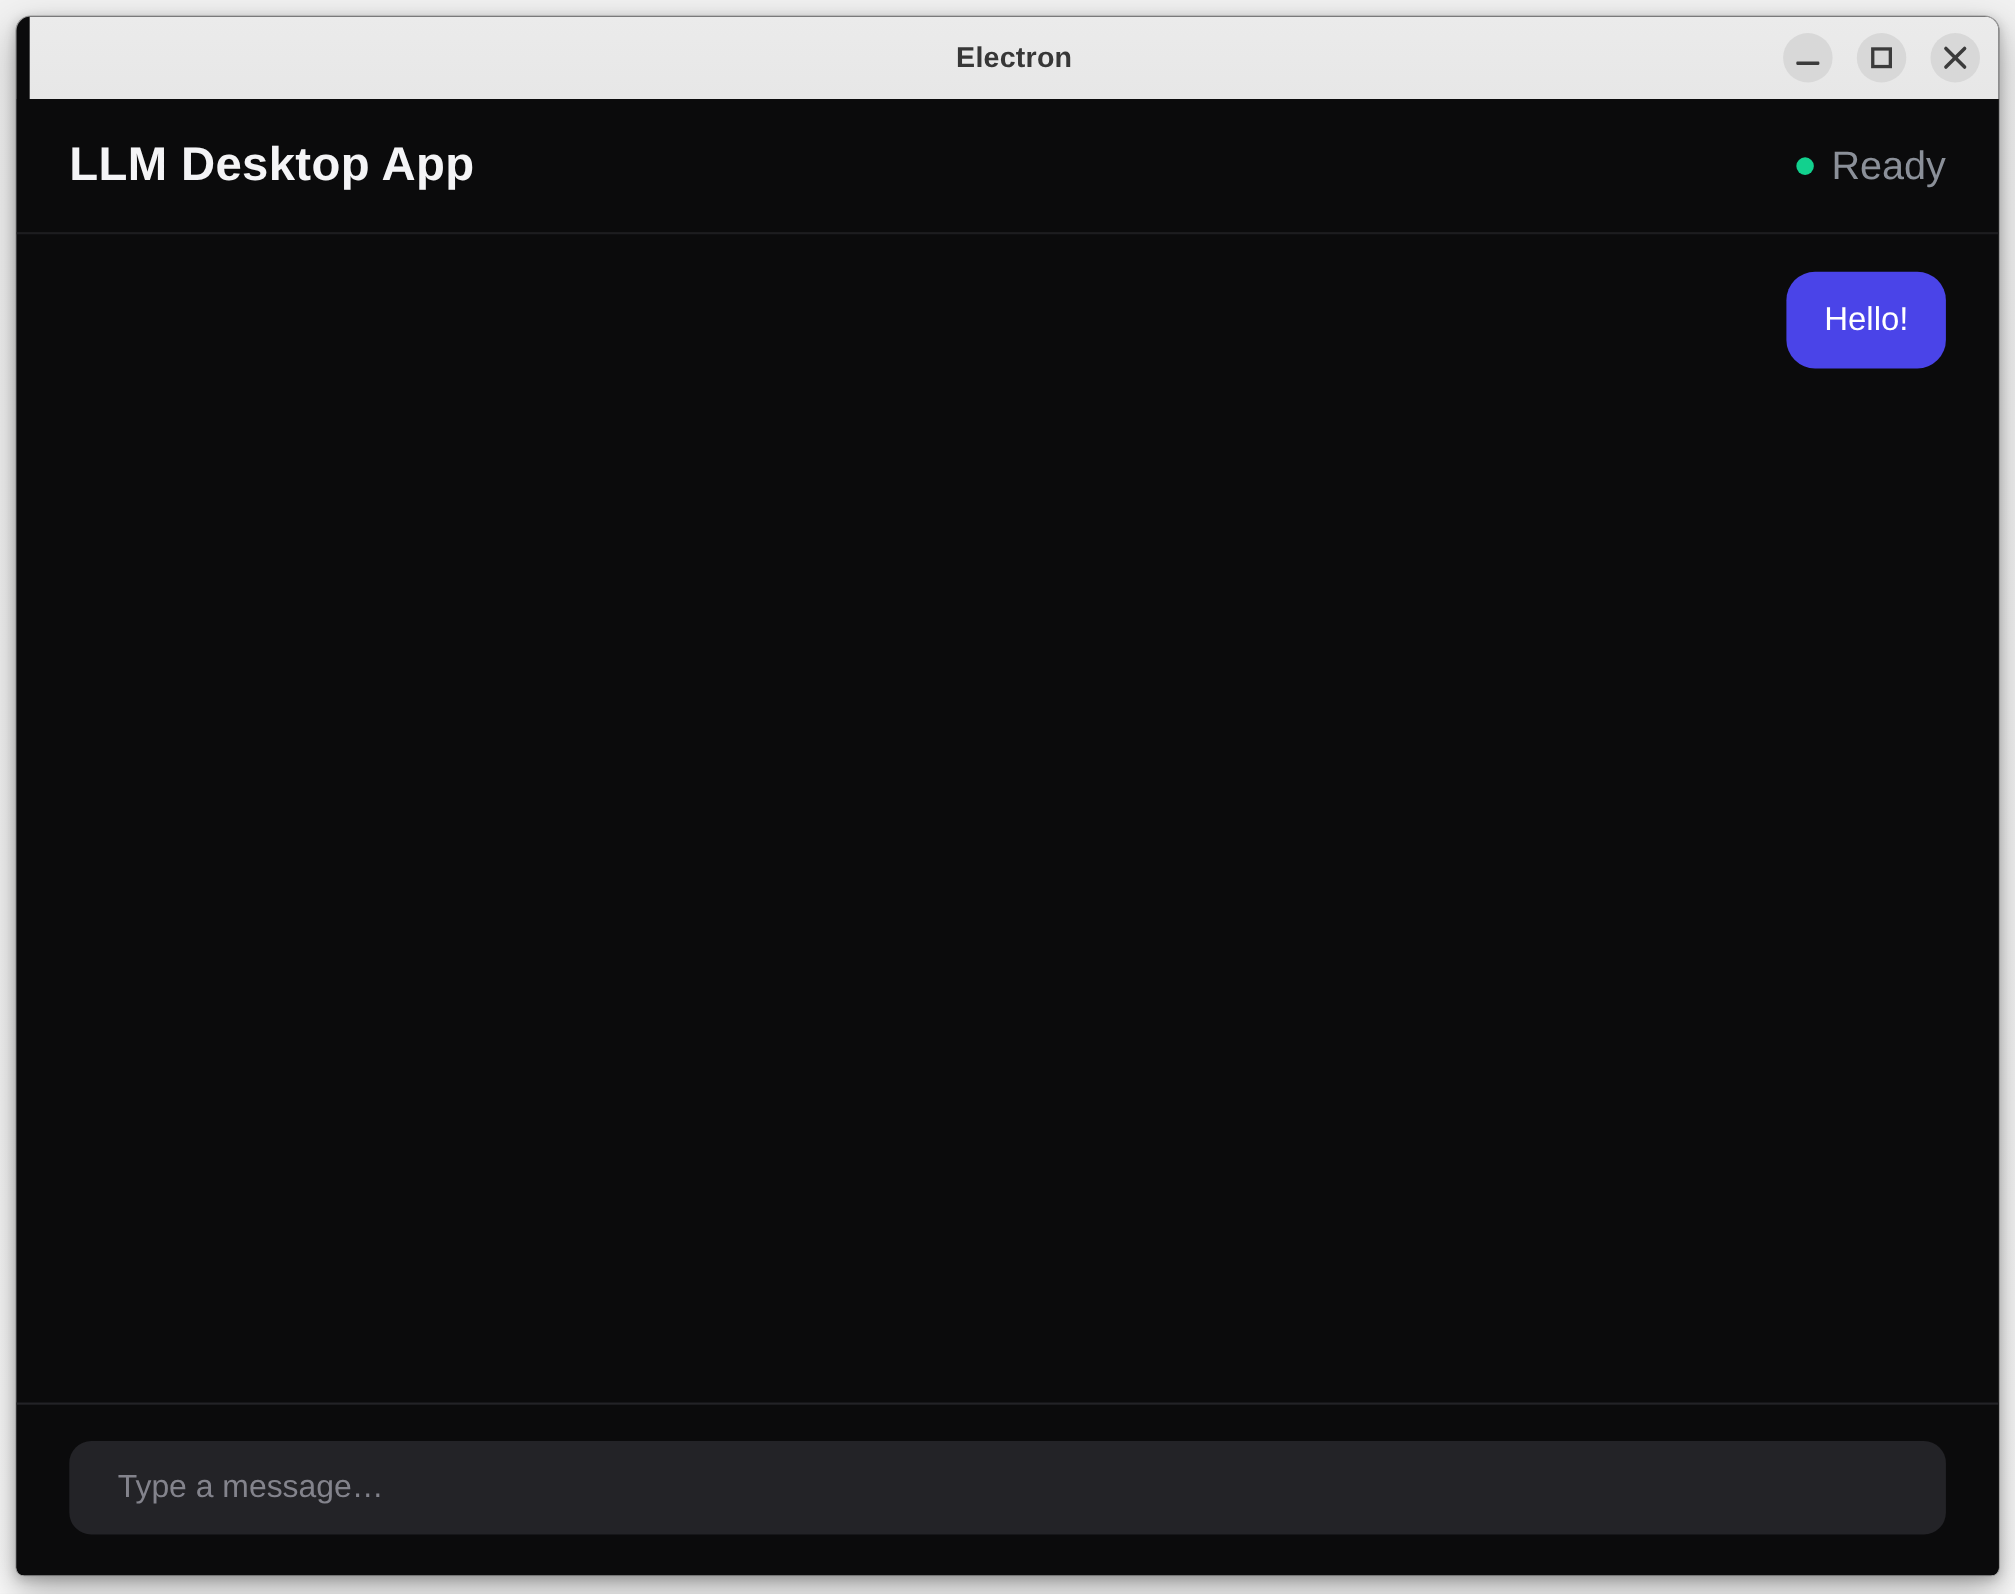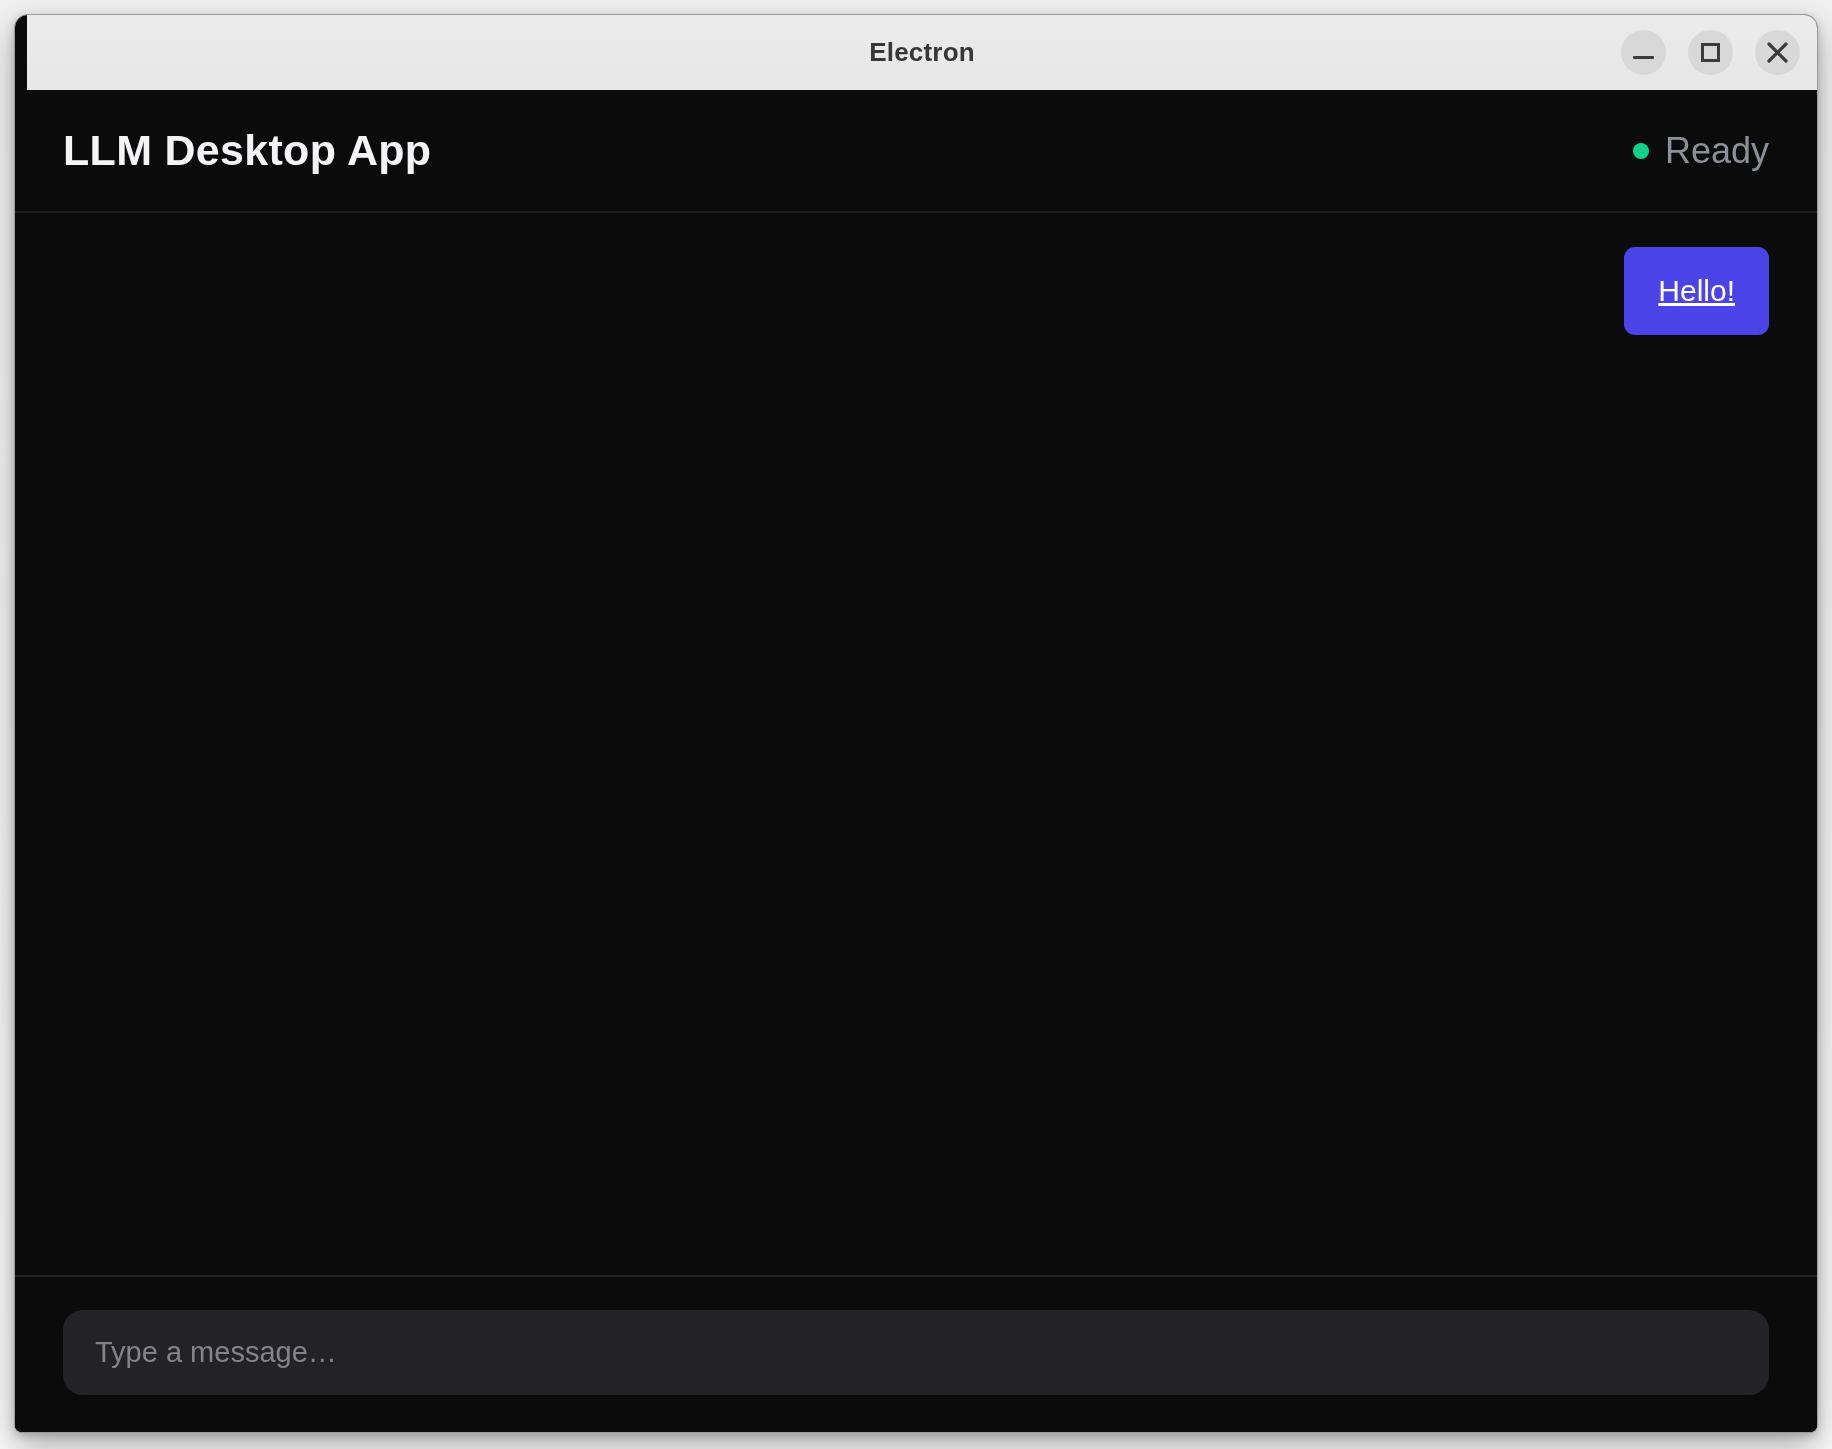--- a/index.html
+++ b/index.html
@@ -118,23 +118,22 @@
     display: flex;
     flex-direction: column;
     gap: 22px;
     overflow: hidden;
   }
   .bubble {
     max-width: 62%;
     font-size: 30px;
     line-height: 36px;
     padding: 26px 34px;
-    border-radius: 11px;
+    border-radius: 26px;
     width: fit-content;
-    text-decoration: underline;
   }
   .bubble.user {
     align-self: flex-end;
     color: #ffffff;
   }
   .bubble.assistant {
     align-self: flex-start;
     background: #29292c;
     color: #e8e8eb;
   }
@@ -149,21 +148,21 @@
     gap: 28px;
     background: #0b0b0c;
   }
   .message-input {
     flex: 1;
     height: 85px;
     background: #232327;
     border: none;
     outline: none;
     border-radius: 20px;
-    padding: 0 32px;
+    padding: 0 44px;
     font-family: "Liberation Sans", sans-serif;
     font-size: 29px;
     color: #e8e8eb;
   }
   .message-input::placeholder { color: #83838c; }
   .send-btn {
     flex: 0 0 127px;
     width: 127px; height: 85px;
     border: none;
     border-radius: 17px;

